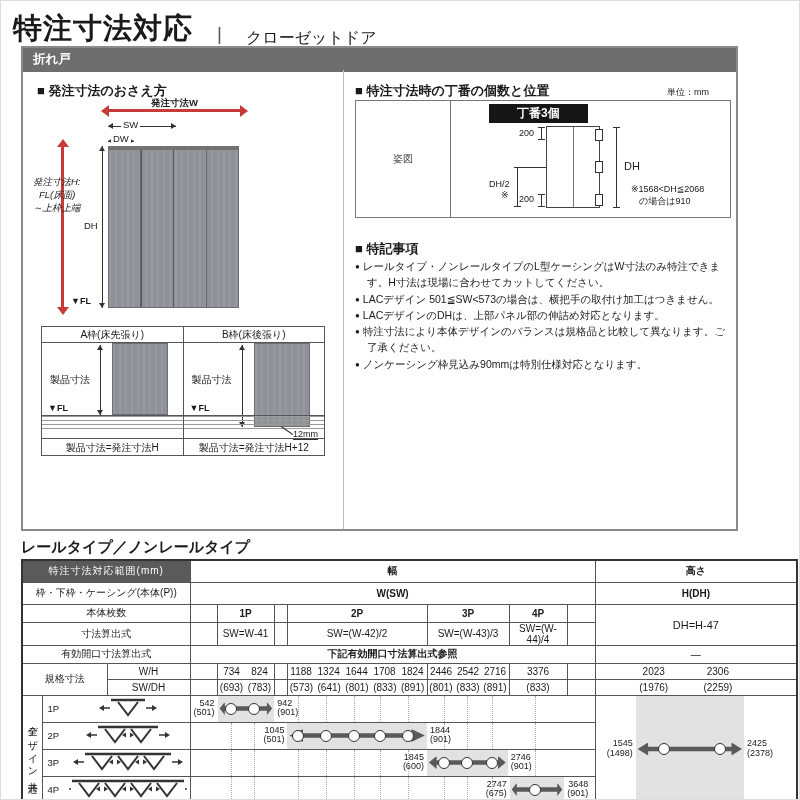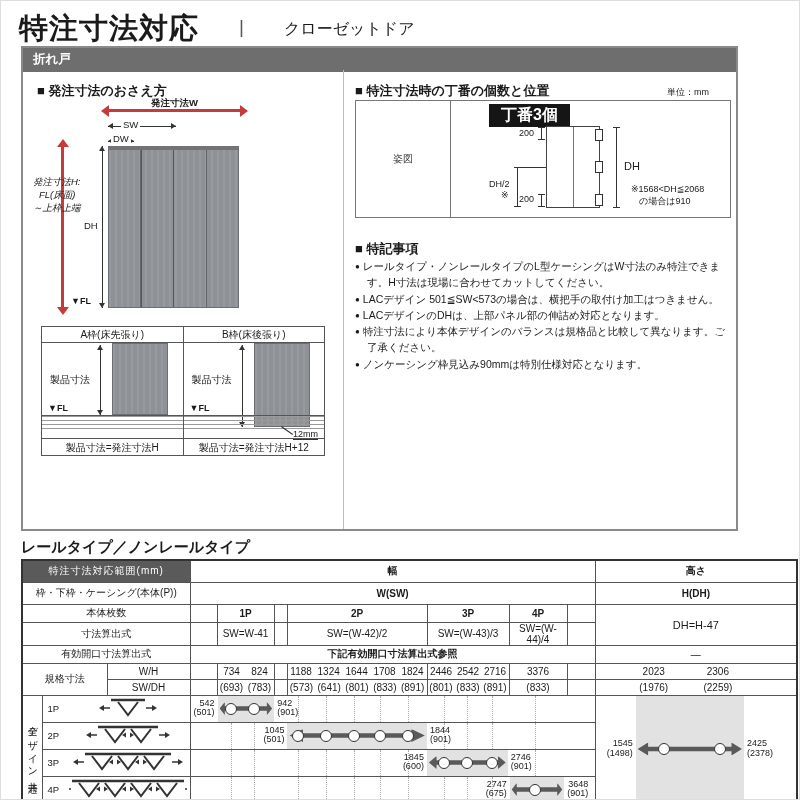--- a/index.html
+++ b/index.html
@@ -1,20 +1,20 @@
 <!DOCTYPE html>
 <html><head>
 <meta charset="utf-8">
 <style>
 * { box-sizing: border-box; margin: 0; padding: 0; }
 body { font-family: "Liberation Sans", "DejaVu Sans", sans-serif; color: #1a1a1a; background: #fff; }
 .page { position: relative; width: 800px; height: 800px; background: #fff; overflow: hidden; border: 1px solid #ddd; }
 
 
-.hdr { position: absolute; left: 18px; top: 8px; display: flex; align-items: center; gap: 16px; }
+.hdr { position: absolute; left: 12px; top: 8px; display: flex; align-items: flex-end; }
 .hdr .title { font-size: 29px; font-weight: bold; letter-spacing: 1px; }
 .hdr .sep { font-size: 19px; color: #555; margin: 0 24px 4px 24px; }
 .hdr .subtitle { font-size: 16px; font-weight: normal; }
 
 
 .topbox { position: absolute; left: 20px; top: 45px; width: 717px; height: 485px; border: 2px solid #8a8a8a; background: #fff; }
 .tabbar { height: 24px; background: #6e6e6e; color: #fff; font-size: 12.5px; font-weight: bold; line-height: 22px; padding-left: 10px; }
 .vdivider { position: absolute; left: 320px; top: 22px; bottom: 0; width: 1px; background: #bdbdbd; }
 .sec-h { position: absolute; font-size: 13px; font-weight: bold; }
 
@@ -52,21 +52,21 @@
 .ffloor { position: absolute; left: 0; top: 72px; width: 100%; height: 14px; border-top: 1.5px solid #555;
   background: repeating-linear-gradient(0deg, #9a9a9a 0 1px, transparent 1px 4px); }
 .fformula { height: 17px; font-size: 10px; text-align: center; line-height: 17px; border-top: 1px solid #555; }
 .mm12 { position: absolute; right: 6px; top: 86px; font-size: 9px; border-bottom: 1px solid #333; }
 .leader { position: absolute; width: 14px; height: 1px; background: #333; transform: rotate(35deg); }
 
 
 .hingebox { position: absolute; left: 332px; top: 52px; width: 376px; height: 118px; border: 1.5px solid #777; display: flex; }
 .hleft { width: 95px; border-right: 1px solid #777; display: flex; align-items: center; justify-content: center; font-size: 10px; color: #333; }
 .hright { position: relative; flex: 1; }
-.badge { position: absolute; left: 38px; top: 3px; background: #151515; color: #fff; font-size: 16px; font-weight: bold; padding: 1px 12px; }
+.badge { position: absolute; left: 38px; top: 3px; background: #151515; color: #fff; font-size: 12px; font-weight: bold; padding: 1px 28px; }
 .hdoor { position: absolute; left: 95px; top: 25px; width: 54px; height: 82px; border: 1px solid #444; }
 .hdoor::before { content: ""; position: absolute; left: 50%; top: 0; bottom: 0; width: 1px; background: #777; }
 .hinge { position: absolute; width: 8px; height: 12px; border: 1.5px solid #333; background: #fff; }
 .vdim { position: absolute; width: 1px; background: #333; }
 .vdim::before { content: ""; position: absolute; top: 0; left: -3px; width: 7px; height: 1px; background: #333; }
 .vdim::after { content: ""; position: absolute; bottom: 0; left: -3px; width: 7px; height: 1px; background: #333; }
 .hline { position: absolute; height: 1px; background: #333; }
 .hnote { position: absolute; font-size: 9px; line-height: 1.35; }
 
 

